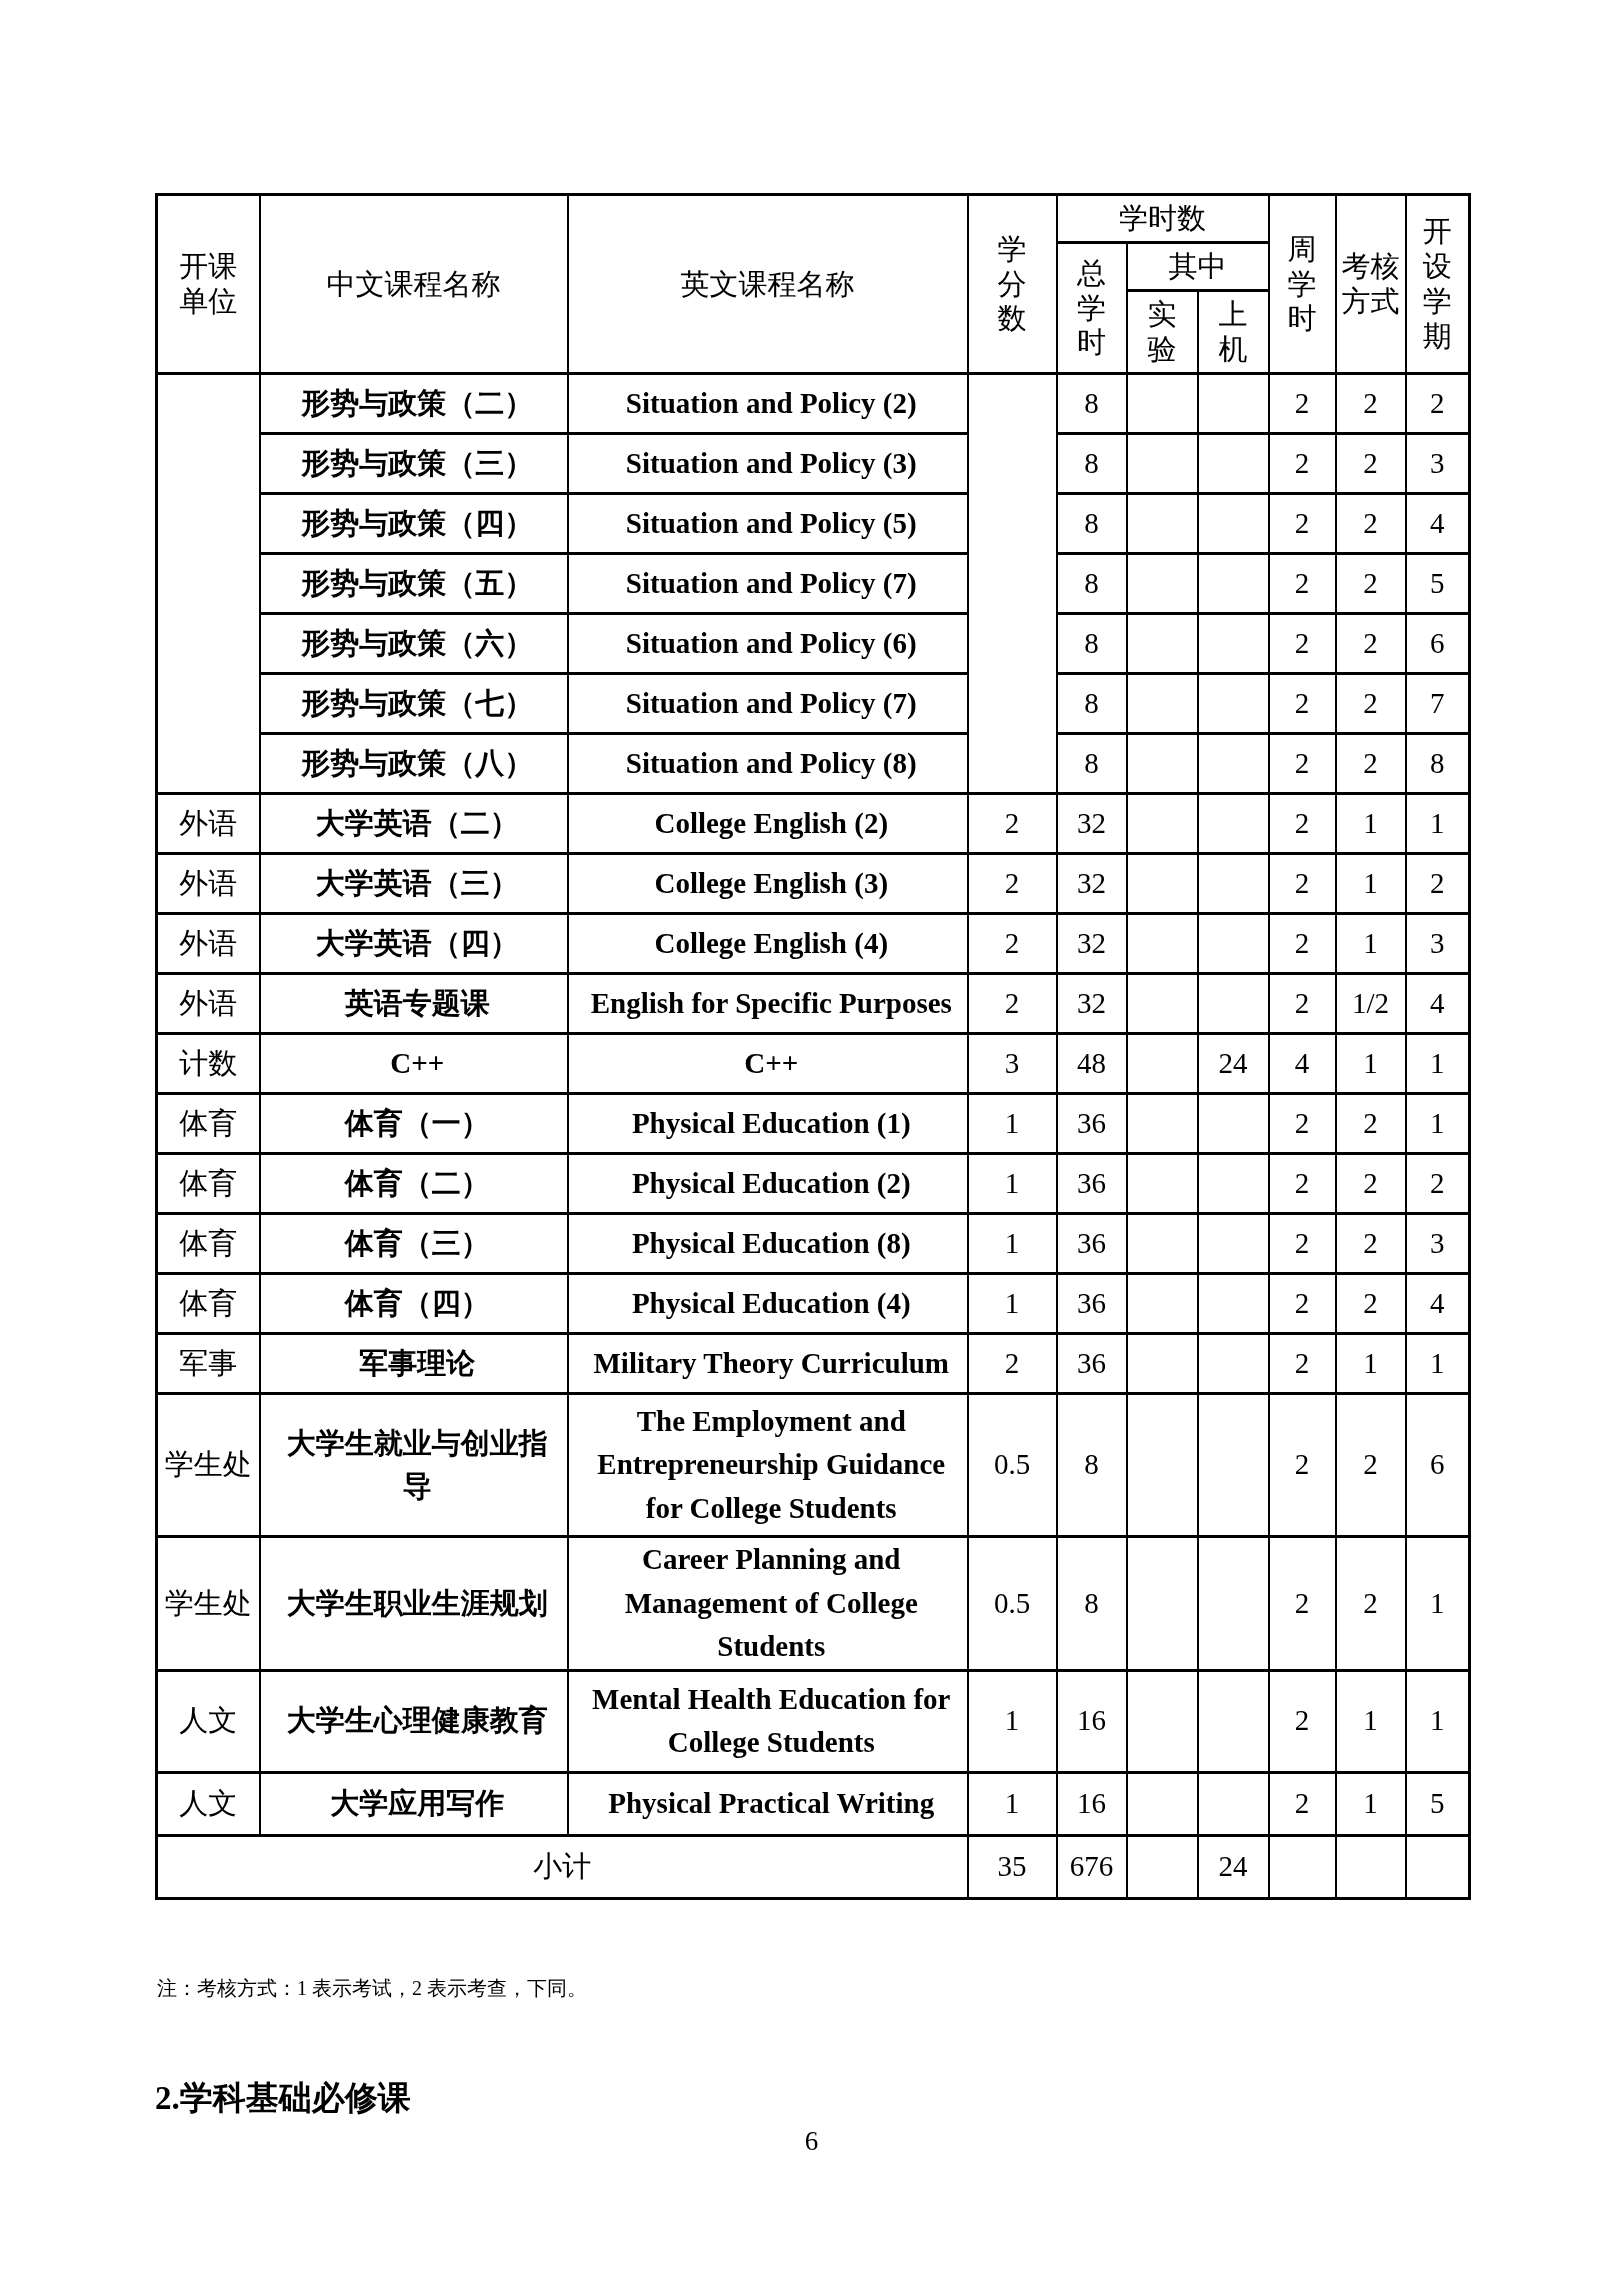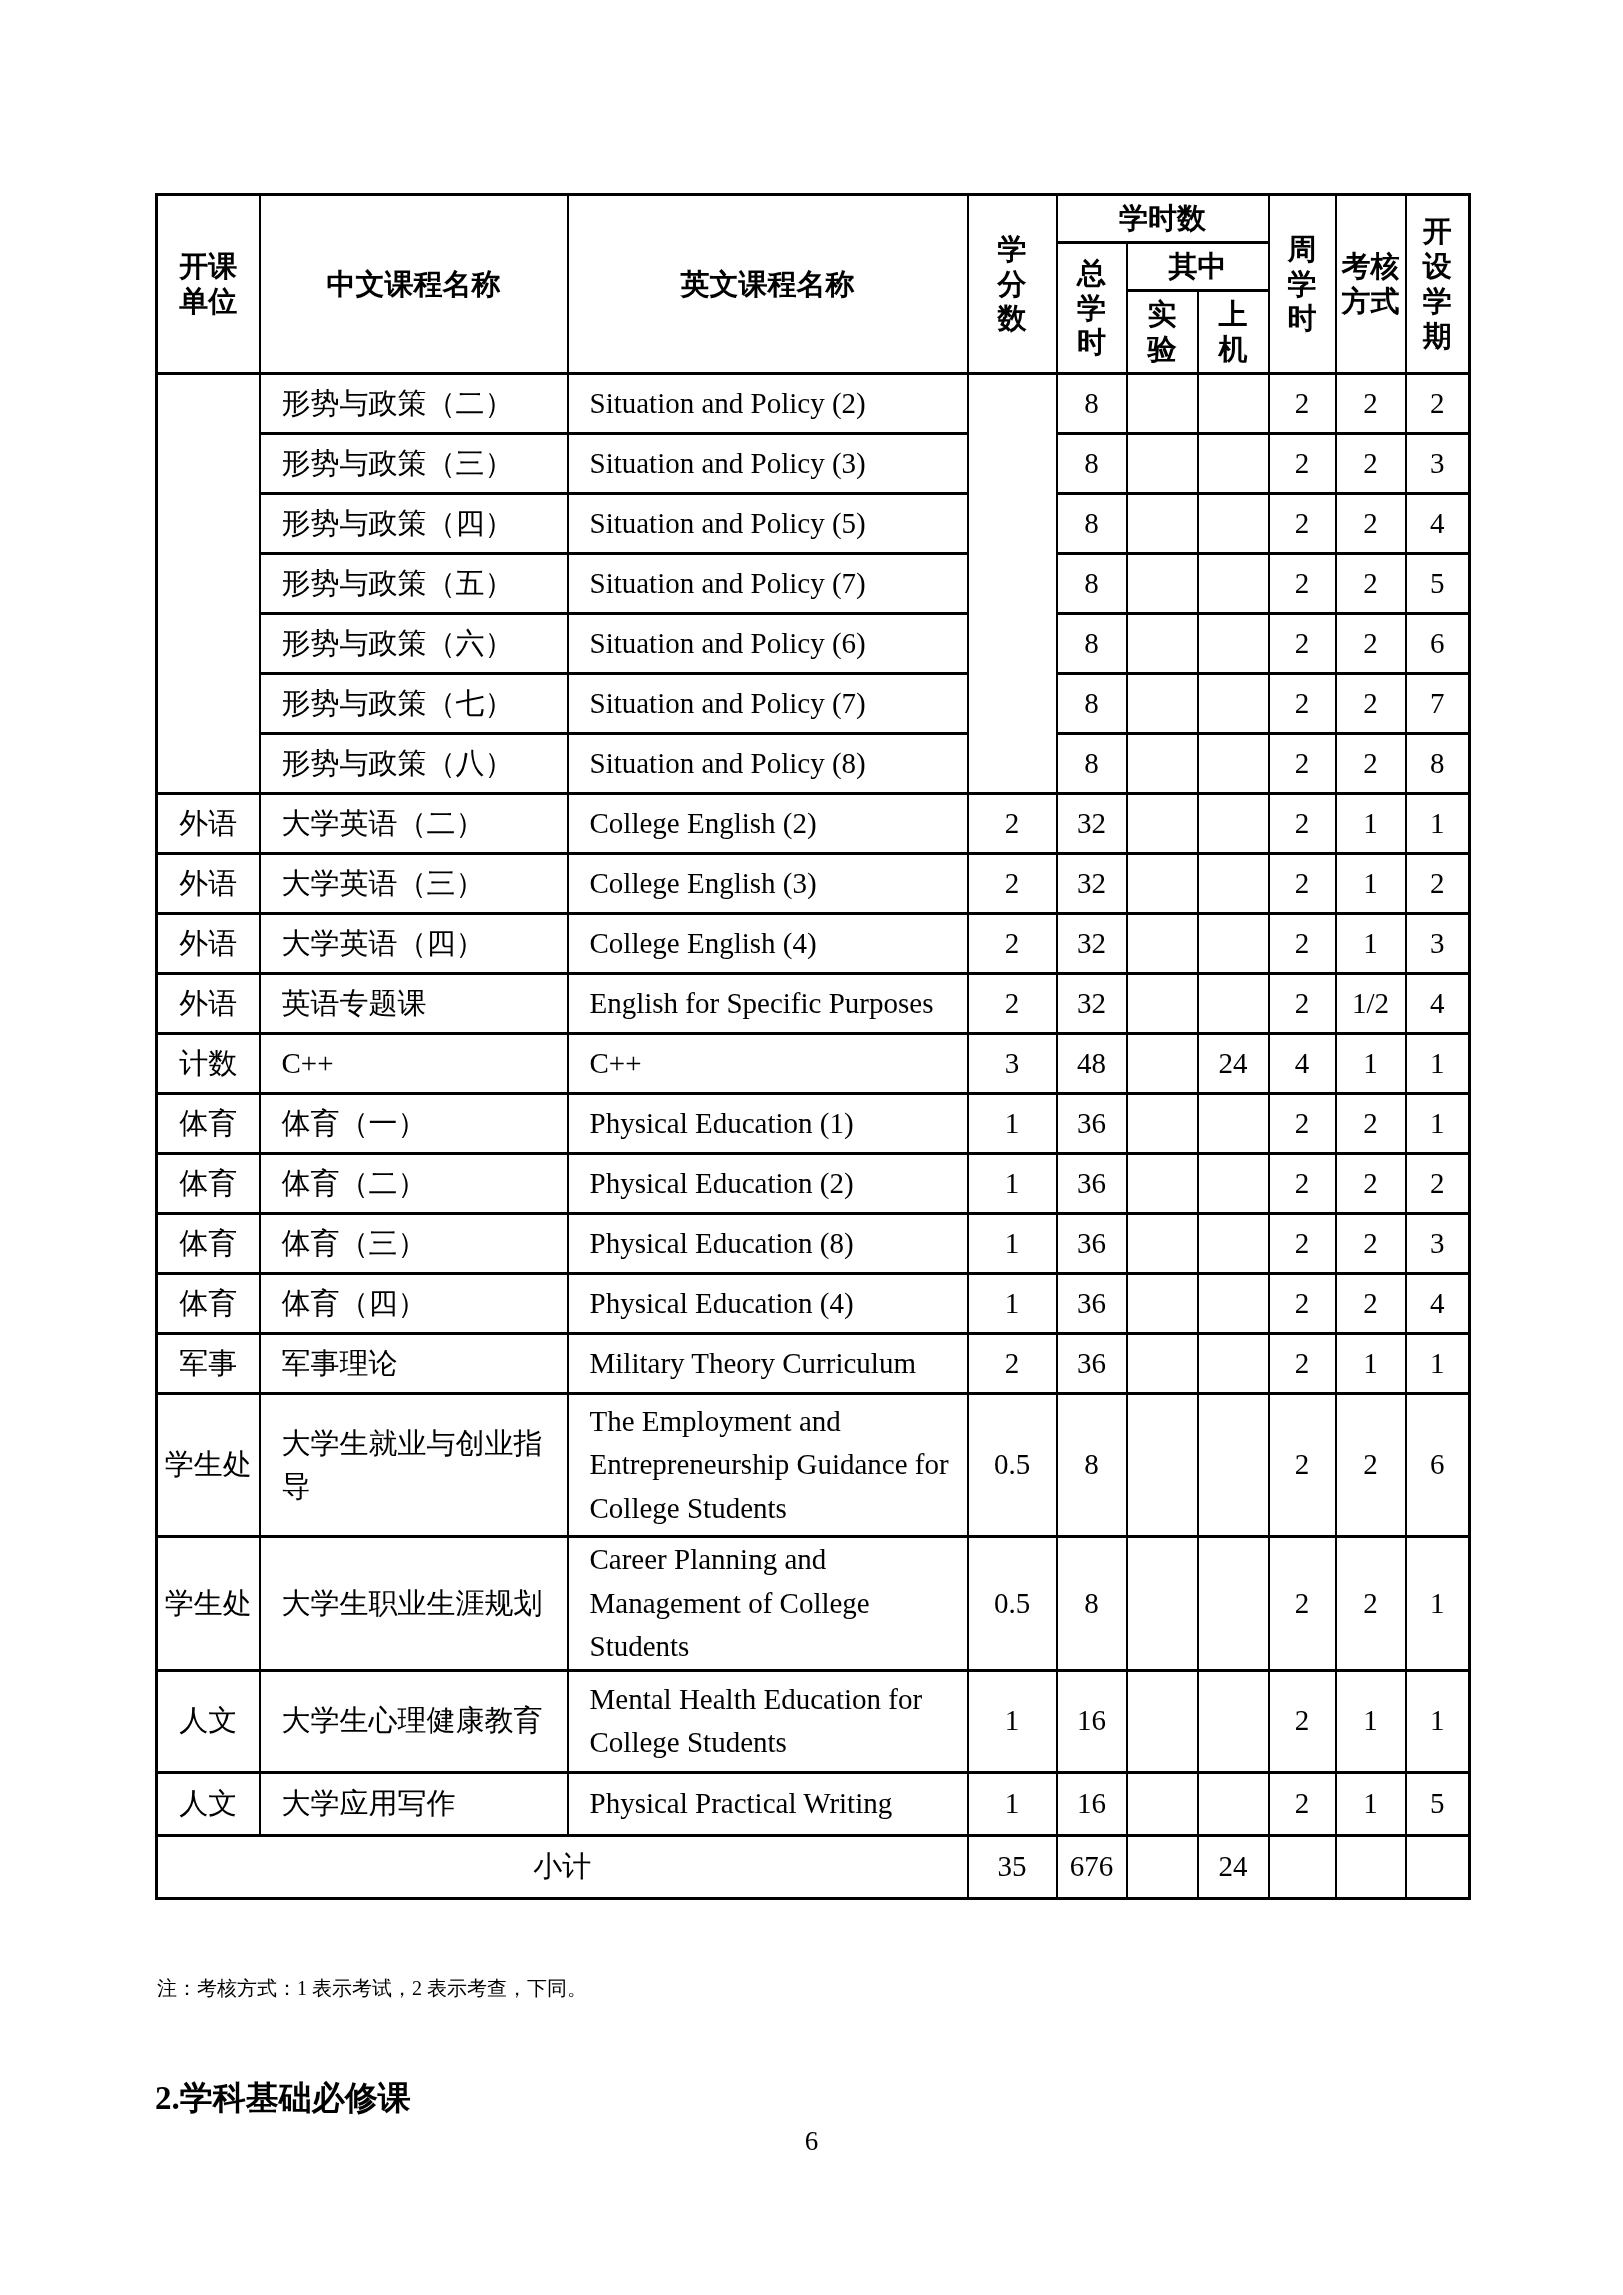--- a/index.html
+++ b/index.html
@@ -32,32 +32,33 @@
     border-bottom-width: 3.4px;
     text-align: center;
     vertical-align: middle;
     font-size: 29px;
     line-height: 1.5;
     padding: 0 4.1px;
     font-weight: normal;
     word-wrap: break-word;
   }
   table.courses th {
-    font-weight: bold;
+    font-weight: normal;
     white-space: pre-line;
     line-height: 1.2;
     padding: 0 2.7px;
   }
   thead tr.h1 { height: 48px; }
   thead tr.h2 { height: 48px; }
   thead tr.h3 { height: 83px; }
   table.courses td.l {
-    text-align: left;
-    padding-left: 21px;
+    text-align: center;
+    padding-left: 13px;
     padding-right: 5.5px;
+    font-weight: bold;
   }
   .note {
     position: absolute;
     left: 157px;
     top: 1975px;
     font-size: 20px;
     line-height: 1.3;
     white-space: nowrap;
     font-family: Liberation Serif, serif;
   }

